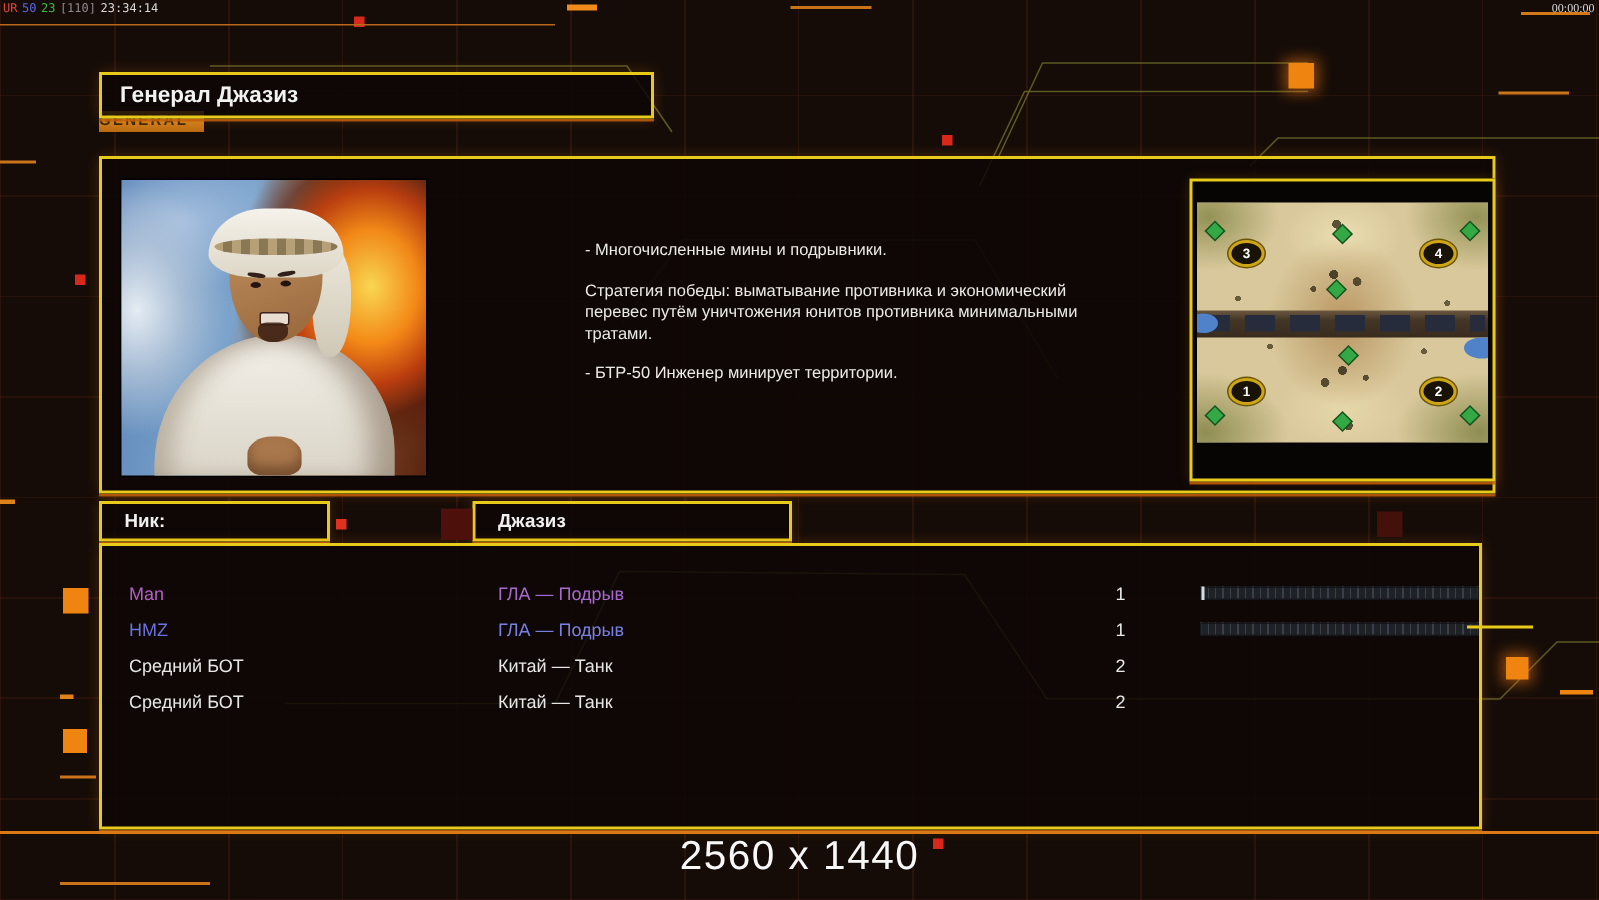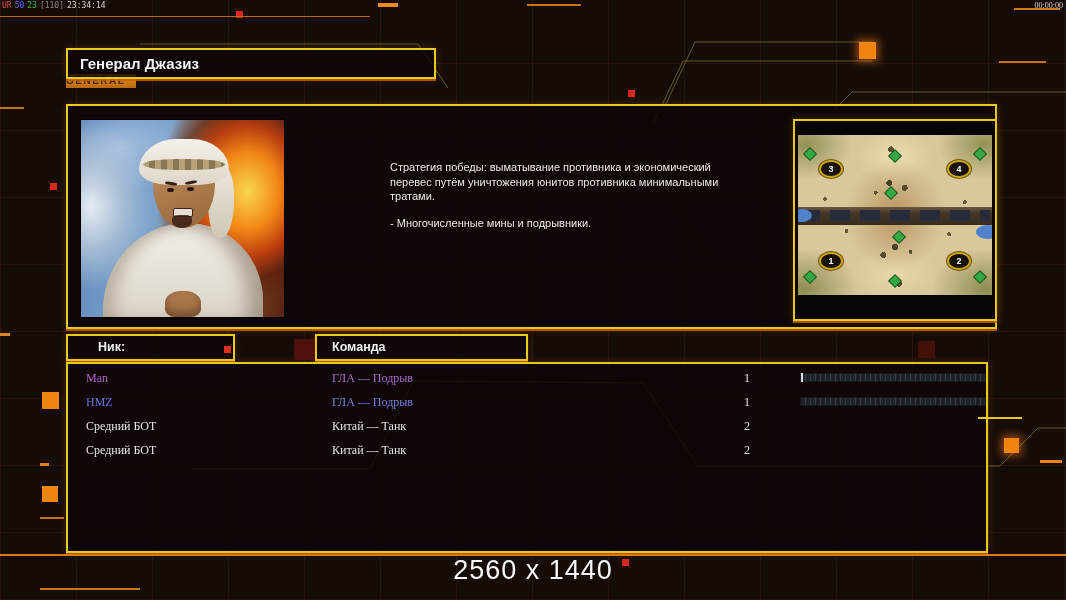--- a/index.html
+++ b/index.html
@@ -101,21 +101,21 @@
   .map .water{position:absolute;background:#4f82c8;border-radius:50%;}
   .marker{position:absolute;width:20px;height:14px;border:2px solid #cfa616;border-radius:50%;
     background:#181207;color:#fff;font-size:9px;font-weight:bold;
     display:flex;align-items:center;justify-content:center;
     transform:translate(-50%,-50%);box-shadow:0 0 0 1px #6a5408;}
   .supply{position:absolute;width:8px;height:8px;background:#33a845;
     box-shadow:0 0 0 1px #14501c;transform:translate(-50%,-50%) rotate(45deg);}
   
   .hdr{height:23px;}
   .hdr span{display:block;padding:4px 0 0 15px;font-size:12.5px;font-weight:bold;color:#f0f0f0;}
-  .hdr-nick{left:66px;top:334px;width:150px;padding-left:15px;}
+  .hdr-nick{left:66px;top:334px;width:150px;}
   .hdr-general{left:315px;top:334px;width:209px;}
   .hdr-team{left:700px;top:334px;width:207px;}
   .hdr-team span{display:inline-block;}
   .hdr-team .s2{padding-left:28px;}
   
   .table-panel{left:66px;top:362px;width:918px;height:187px;}
   .prow{position:relative;height:24px;}
   .prow .pnick{position:absolute;left:18px;top:5px;font-size:12px;}
   .prow .pgen{position:absolute;left:264px;top:5px;font-size:12px;}
   .prow .pteam{position:absolute;left:670px;top:5px;width:18px;text-align:center;font-size:12px;color:#e8e8e8;}
@@ -196,22 +196,23 @@
         <div class="brow" style="left:104px;top:61px;transform:rotate(-10deg);"></div>
         <div class="eye" style="left:86px;top:68px;"></div>
         <div class="eye" style="left:106px;top:67px;"></div>
         <div class="mouth"></div>
         <div class="goatee"></div>
         <div class="hand"></div>
       </div>
     </div>
 
     <div class="strategy" id="strategy">
+        <p>- Многочисленные мины и подрывники.</p>
         <p>Стратегия победы: выматывание противника и экономический перевес путём уничтожения юнитов противника минимальными тратами.</p>
-        <p>- Многочисленные мины и подрывники.</p>
+        <p>- БТР-50 Инженер минирует территории.</p>
       </div>
 
     <div class="minimap-box">
       <div class="map">
         <div class="terrain"></div>
         <div class="speckles"></div>
         <div class="road">
             <div class="cars"></div>
           </div>
         <div class="water" style="left:-6px;top:46%;width:20px;height:13px;"></div>
@@ -231,25 +232,25 @@
             <div class="marker" style="left: 83%; top: 79%;">2</div>
           </div>
       </div>
     </div>
   </div>
 
   <div class="ybox hdr hdr-nick">
     <span>Ник:</span>
   </div>
   <div class="ybox hdr hdr-general">
-    <span>Команда</span>
+    <span>Джазиз</span>
   </div>
 
   <div class="ybox table-panel">
-    <div id="player-rows" style="padding-top:2px;font-family:Liberation Serif, serif;">
+    <div id="player-rows" style="padding-top:20px;">
         <div class="prow">
           <span class="pnick" style="color: rgb(181, 95, 201);">Man</span>
           <span class="pgen" style="color: rgb(168, 105, 207);">ГЛА — Подрыв</span>
           <span class="pteam">1</span>
           <div class="pbar">
             <div class="pcur"></div>
           </div>
         </div>
         <div class="prow">
           <span class="pnick" style="color: rgb(107, 114, 221);">HMZ</span>

